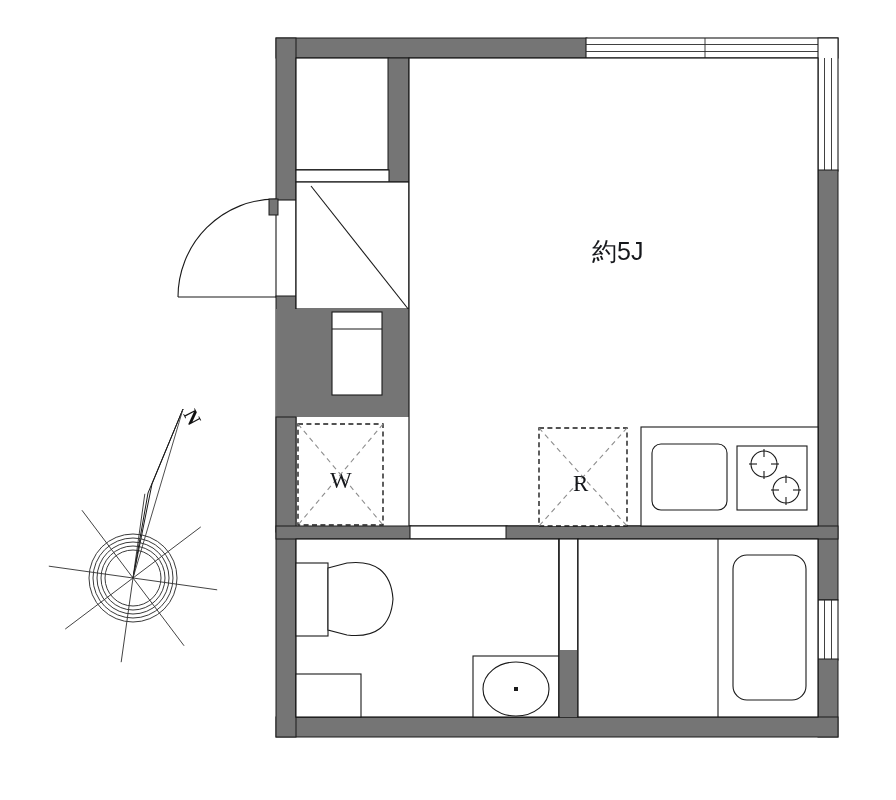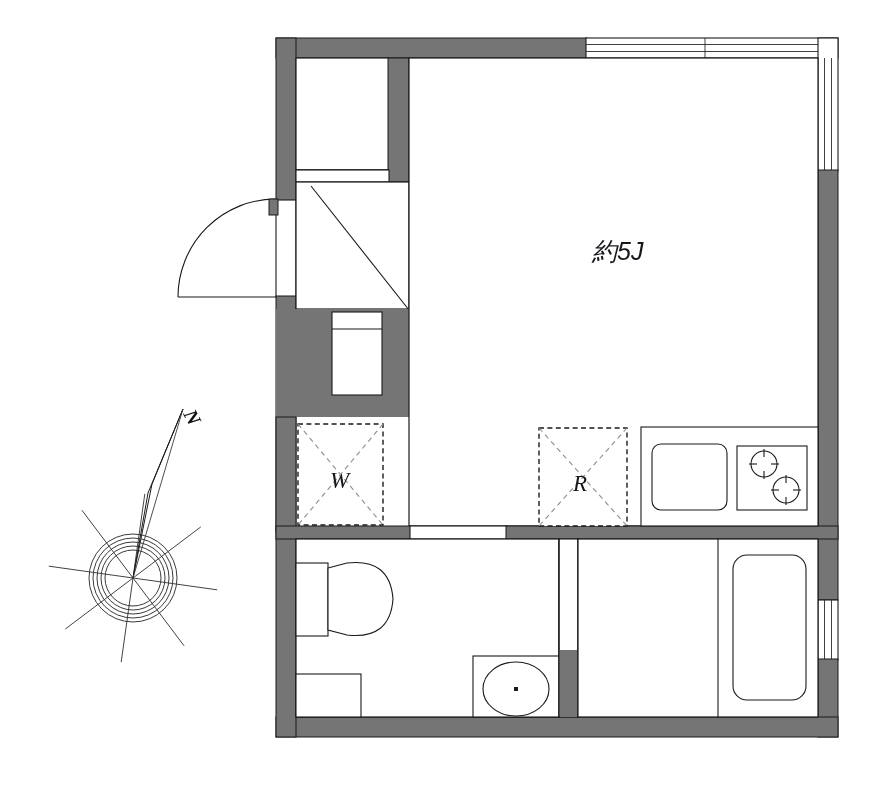--- a/index.html
+++ b/index.html
@@ -11,21 +11,20 @@
     width: 896px;
     height: 800px;
     font-family: "Liberation Sans", sans-serif;
     position: relative;
     overflow: hidden;
   }
   #floorplan-root {
     position: relative;
     width: 896px;
     height: 800px;
-    font-style: italic;
   }
   svg#plan {
     display: block;
     width: 896px;
     height: 800px;
   }
   .wall { fill: #757575; stroke: #1a1a1a; stroke-width: 1; }
   .wall-nostroke { fill: #757575; stroke: none; }
   .room-fill { fill: #ffffff; stroke: #1a1a1a; stroke-width: 1.2; }
   .thin { fill: none; stroke: #1a1a1a; stroke-width: 1.1; }

